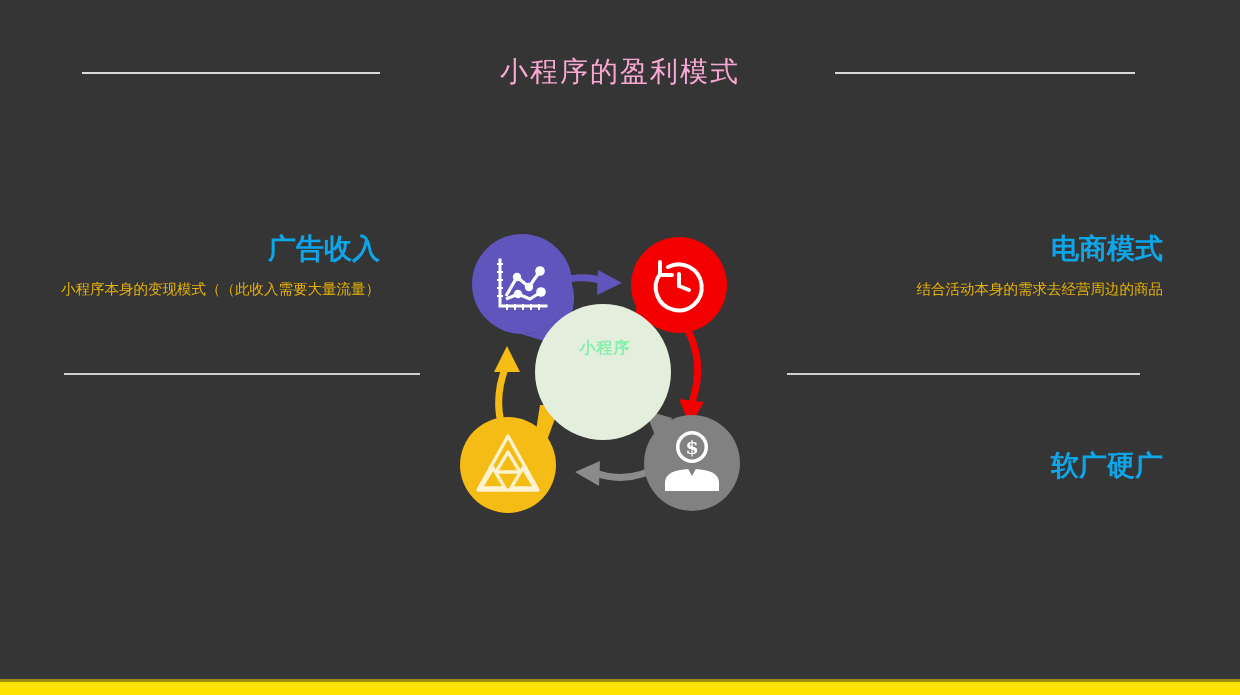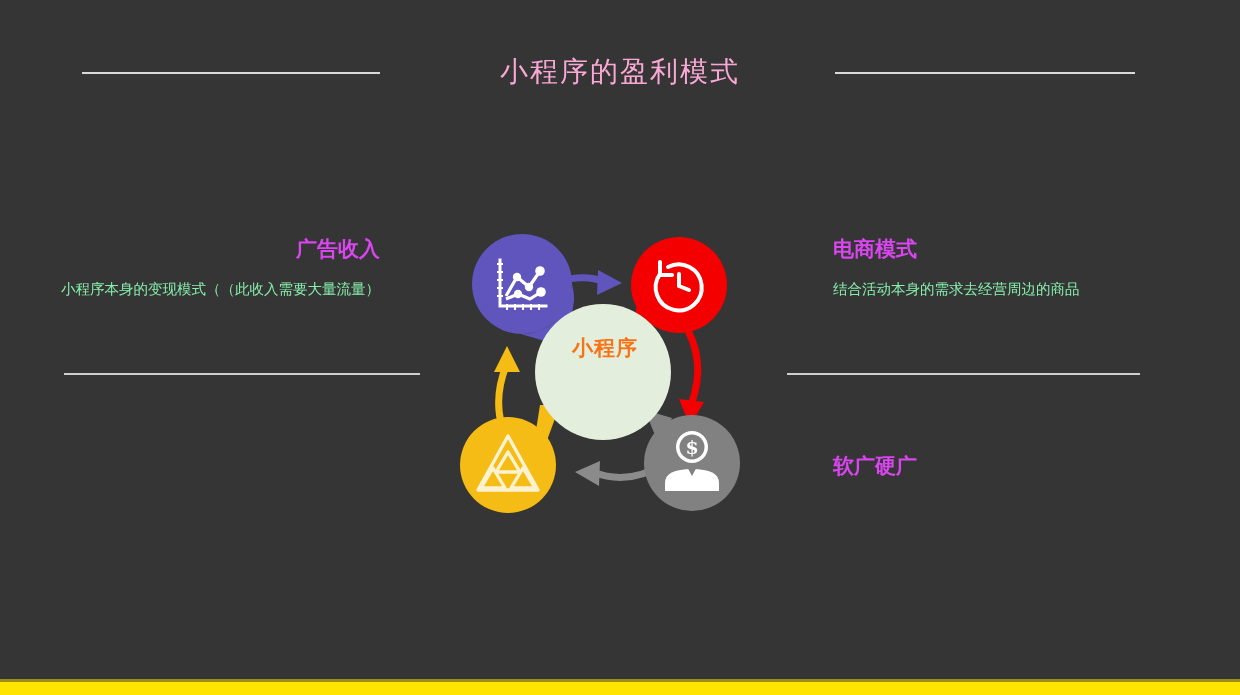--- a/index.html
+++ b/index.html
@@ -47,33 +47,33 @@
     top: 28px;
     height: 2px;
     background: #d9d9d9;
   }
   .title-line.left  { left: 82px;  width: 298px; }
   .title-line.right { left: 835px; width: 300px; }
 
   
   .block { position: absolute; }
   .block .heading {
-    font-size: 21px;
+    font-size: 28px;
     font-weight: bold;
-    color: #d946ef;
+    color: #0ea5e9;
     line-height: 28px;
     margin-bottom: 14px;
   }
   .block .body {
     font-size: 14.5px;
     line-height: 24px;
-    color: #86efac;
+    color: #eab308;
   }
   .block.left  { text-align: right; }
-  .block.right { text-align: left; }
+  .block.right { text-align: right; }
 
   #block-ad        { left: 60px;  top: 235px; width: 320px; }
   #block-platform  { left: 60px;  top: 423px; width: 320px; }
   #block-ecom      { left: 833px; top: 235px; width: 330px; }
   #block-softad    { left: 833px; top: 423px; width: 330px; margin-top: 29px; }
 
   
   .divider {
     position: absolute;
     top: 373px;
@@ -92,24 +92,24 @@
     height: 350px;
   }
   .diagram svg { display: block; }
 
   .center-label {
     position: absolute;
     left: 530px;
     top: 333px;
     width: 150px;
     text-align: center;
-    font-size: 21px;
+    font-size: 16px;
     font-weight: bold;
     line-height: 30px;
-    color: #f97316;
+    color: #86efac;
     letter-spacing: 1px;
     pointer-events: none;
   }
 
   
   .bottom-rule {
     position: absolute;
     left: 0; top: 679px;
     width: 1240px; height: 3px;
     background: #9c8c18;

